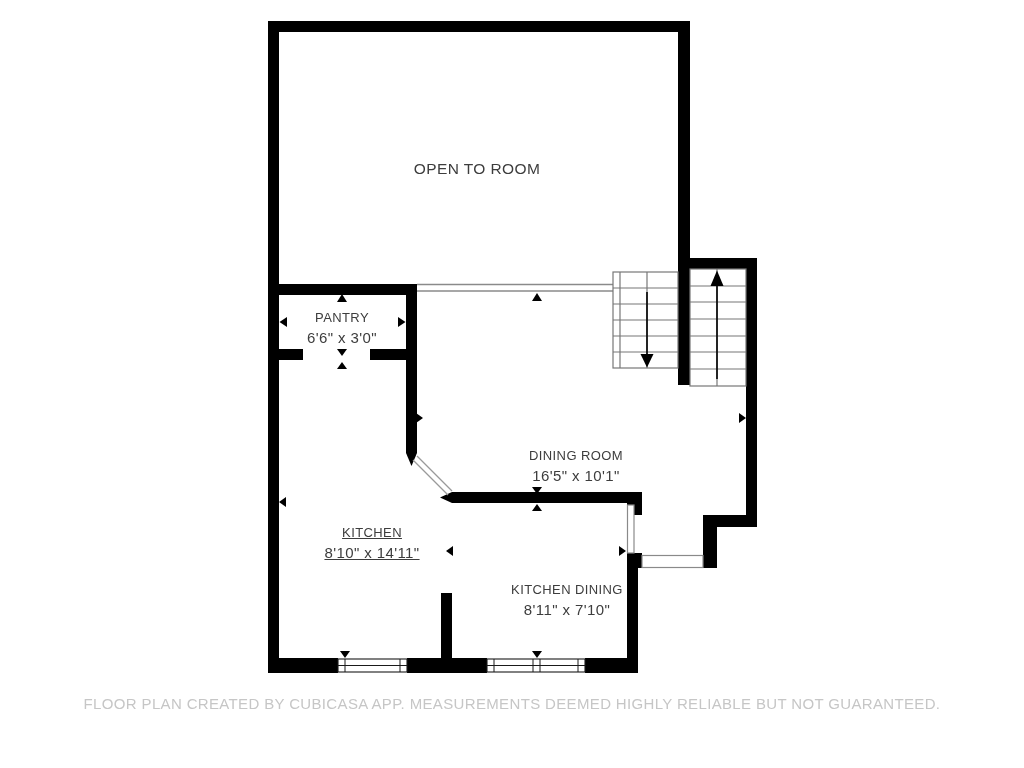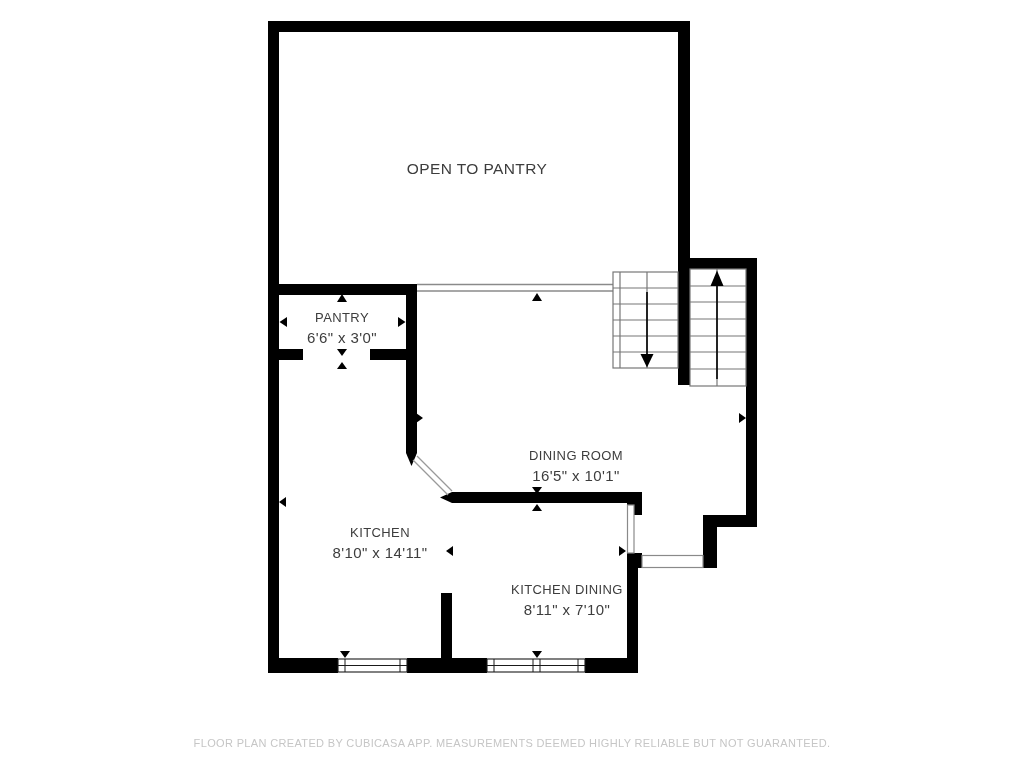--- a/index.html
+++ b/index.html
@@ -27,23 +27,23 @@
     text-align:center;
     color:var(--label,#3d3d3d);
     white-space:nowrap;
     letter-spacing:0.4px;
   }
   .room-name{font-size:13px;line-height:20px;}
   .room-dims{font-size:15px;line-height:19px;}
   .single-label{font-size:15.5px;}
   #footer-note{
     position:absolute;
-    left:512px;top:737px;
+    left:512px;top:695px;
     transform:translateX(-50%);
-    font-size:11px;
+    font-size:15px;
     letter-spacing:0.35px;
     color:var(--footer,#c6c6c6);
     white-space:nowrap;
     text-align:center;
   }
 </style>
 </head>
 <body>
 
 <div id="canvas">
@@ -165,34 +165,34 @@
       <polygon class="marker" points="453,546 453,556 446,551"></polygon>
       <polygon class="marker" points="619,546 619,556 626,551"></polygon>
       <polygon class="marker" points="532,487 542,487 537,494"></polygon>
       <polygon class="marker" points="532,511 542,511 537,504"></polygon>
       <polygon class="marker" points="340,651 350,651 345,658"></polygon>
       <polygon class="marker" points="532,651 542,651 537,658"></polygon>
     </g>
   </svg>
 
   <div class="room-label single-label" style="left:477px;top:160px;">
-    <span>OPEN TO PANTRY</span>
+    <span>OPEN TO ROOM</span>
   </div>
 
   <div class="room-label" style="left:342px;top:308px;">
     <div class="room-name">PANTRY</div>
     <div class="room-dims">6'6" x 3'0"</div>
   </div>
 
   <div class="room-label" style="left:576px;top:406px;margin-top:40px;">
     <div class="room-name">DINING ROOM</div>
     <div class="room-dims">16'5" x 10'1"</div>
   </div>
 
-  <div class="room-label" style="left:380px;top:523px;">
+  <div class="room-label" style="left:372px;top:523px;text-decoration:underline;">
     <div class="room-name">KITCHEN</div>
     <div class="room-dims">8'10" x 14'11"</div>
   </div>
 
   <div class="room-label" style="left:567px;top:568px;margin-top:12px;">
     <div class="room-name">KITCHEN DINING</div>
     <div class="room-dims">8'11" x 7'10"</div>
   </div>
 
   <div id="footer-note">FLOOR PLAN CREATED BY CUBICASA APP. MEASUREMENTS DEEMED HIGHLY RELIABLE BUT NOT GUARANTEED.</div>

